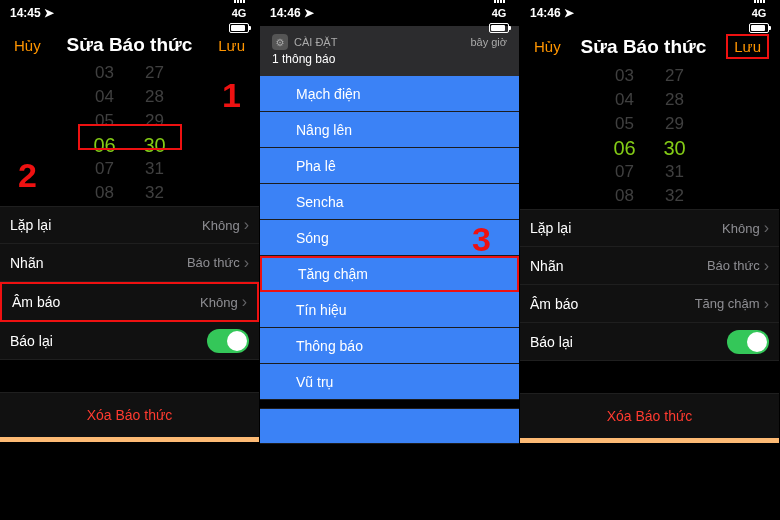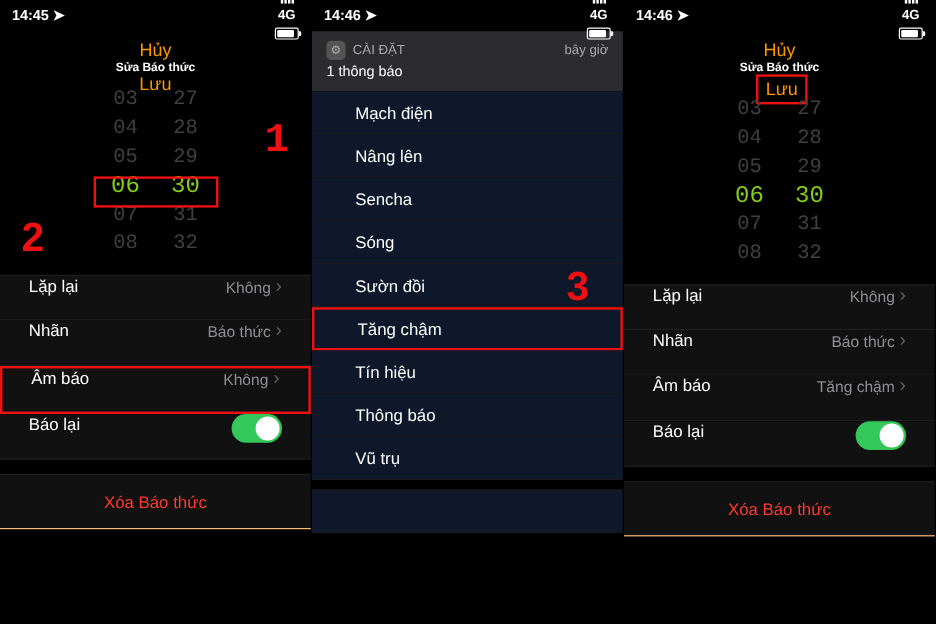--- a/index.html
+++ b/index.html
@@ -28,34 +28,32 @@
   font-size: 12px;
   font-weight: 600;
 }
 .status-right { display: flex; gap: 4px; align-items: center; font-size: 11px; flex-direction: column; }
 .nav {
   display: flex;
   justify-content: space-between;
   align-items: center;
   padding: 8px 14px 12px;
   color: #fff;
-  flex-direction: column;
 }
 .nav-btn { color: #ff9500; font-size: 15px; }
-.nav-title { color: #fff; font-size: 10px; font-weight: 600; }
+.nav-title { color: #fff; font-size: 19px; font-weight: 600; }
 
 
 .picker {
   display: flex;
   justify-content: center;
-  align-items: flex-end;
+  align-items: center;
   height: 124px;
   position: relative;
   padding-top: 6px;
-  font-family: Liberation Mono, monospace;
 }
 .col {
   display: flex;
   flex-direction: column;
   align-items: center;
   gap: 2px;
   width: 50px;
 }
 .col span {
   color: #404040;
@@ -76,23 +74,23 @@
   color: #e11;
   font-size: 34px;
   font-weight: 700;
 }
 
 
 .rows { margin-top: 14px; }
 .row {
   display: flex;
   justify-content: space-between;
-  align-items: flex-start;
+  align-items: center;
   height: 38px;
-  padding: 0 24px;
+  padding: 0 10px;
   background: #111;
   border-bottom: 1px solid #1f1f1f;
   color: #fff;
   font-size: 14px;
 }
 .row:first-child { border-top: 1px solid #1f1f1f; }
 .row-value { color: #8e8e93; display: flex; align-items: center; gap: 4px; font-size: 13px; }
 .chev { color: #636366; font-size: 16px; }
 .hl-row {
   border: 2px solid #e11;
@@ -104,24 +102,24 @@
 }
 .knob {
   position: absolute; right: 2px; top: 2px;
   width: 20px; height: 20px; border-radius: 50%; background: #fff;
 }
 .delete {
   text-align: center;
   color: #ff3b30;
   padding: 14px 0;
   background: #111;
-  margin-top: 12px;
+  margin-top: 32px;
   font-size: 14px;
   border-top: 1px solid #1f1f1f;
-  border-bottom: 1px solid #fdba74;
+  border-bottom: 5px solid #fdba74;
 }
 
 
 .notif {
   background: #2c2c2e;
   margin: 0;
   padding: 8px 12px 10px;
   color: #fff;
 }
 .notif-head { display: flex; justify-content: space-between; align-items: center; font-size: 11px; color: #aaa; }
@@ -135,21 +133,21 @@
 
 .sound-list { }
 .sound-item {
   height: 36px;
   display: flex;
   align-items: center;
   padding: 0 14px 0 36px;
   color: #fff;
   font-size: 14px;
   border-bottom: 1px solid #1c1c1e;
-  background: #0f172a;
+  background: #3b82f6;
   position: relative;
 }
 .sound-item.sep-top { border-top: 1px solid #1c1c1e; margin-top: 8px; }
 .sound-item.section { color: #8e8e93; font-size: 12px; justify-content: space-between; padding-left: 14px; }
 .sound-hl { border: 2px solid #e11; }
 
 
 .save-hl { border: 2px solid #e11; padding: 2px 6px; margin-right: -4px; }
 
 .bars-icon { display: inline-flex; align-items: flex-end; gap: 1px; }
@@ -266,23 +264,23 @@
         <span>CÀI ĐẶT</span>
       </div>
       <span>bây giờ</span>
     </div>
     <div class="notif-sub">1 thông báo</div>
   </div>
 
   <div class="sound-list">
     <div class="sound-item">Mạch điện</div>
     <div class="sound-item">Nâng lên</div>
+    <div class="sound-item">Pha lê</div>
     <div class="sound-item">Sencha</div>
     <div class="sound-item">Sóng</div>
-    <div class="sound-item">Sườn đồi</div>
     <div class="sound-item sound-hl">Tăng chậm</div>
     <div class="sound-item">Tín hiệu</div>
     <div class="sound-item">Thông báo</div>
     <div class="sound-item">Vũ trụ</div>
     <div class="sound-item section sep-top">
       
       
     </div>
 
   </div>

